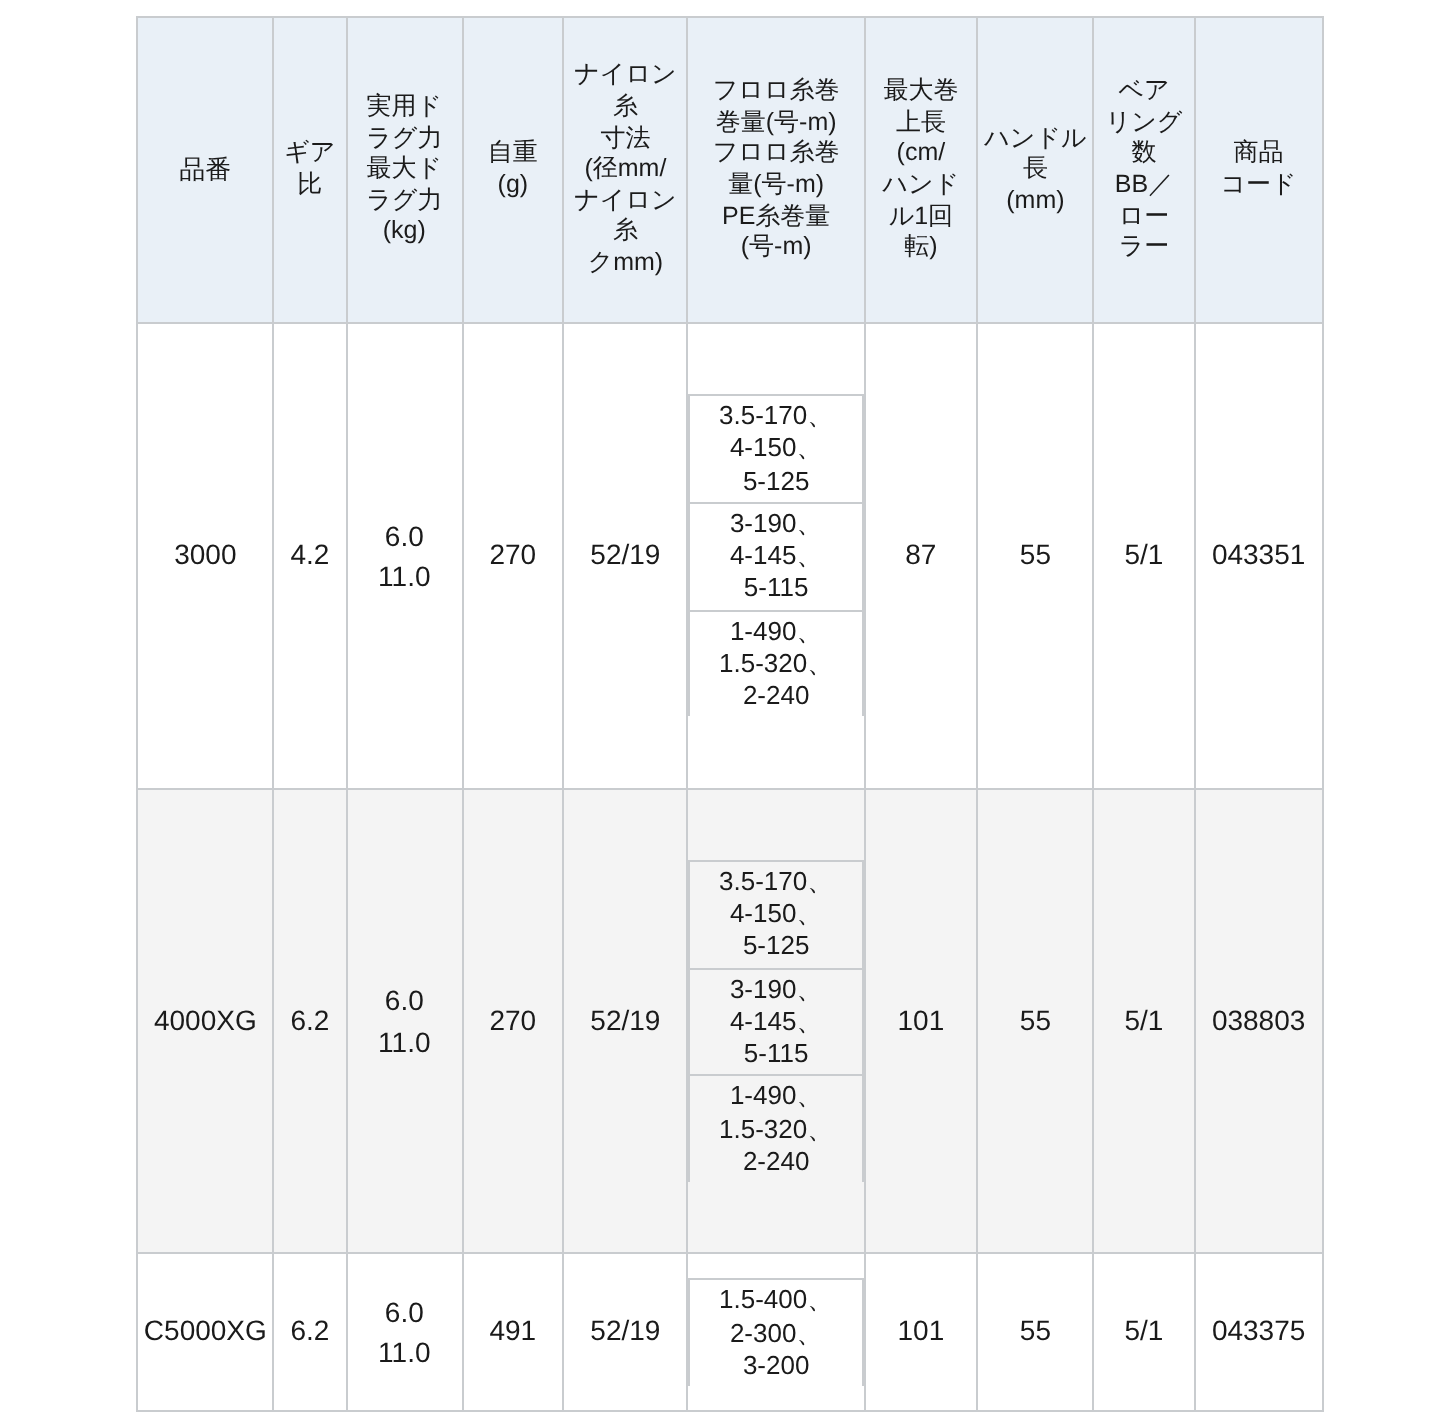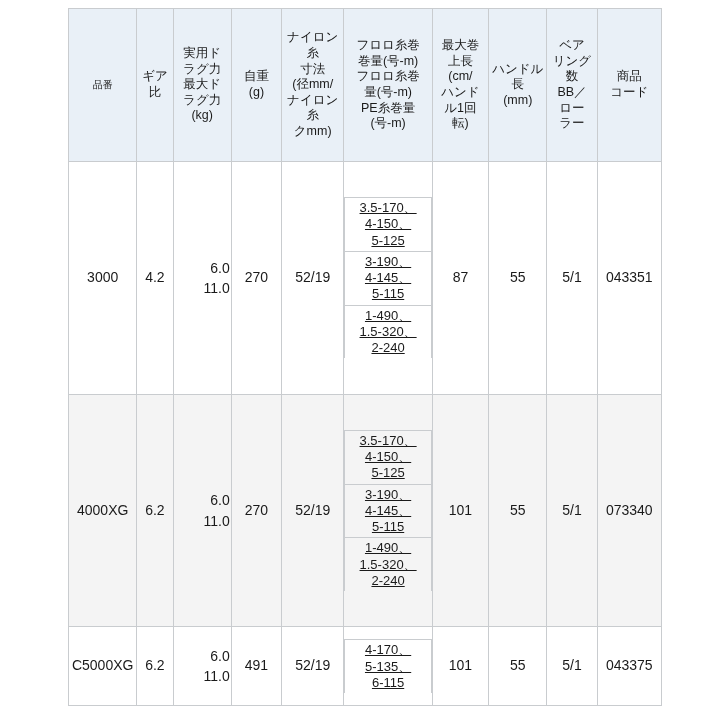--- a/index.html
+++ b/index.html
@@ -39,21 +39,21 @@
     border: 1px solid #c9cccf;
     text-align: center;
     vertical-align: middle;
     font-weight: normal;
     padding: 2px 1px;
     line-height: 1.28;
     word-break: break-all;
   }
   thead th {
     background: #e9f0f7;
-    font-size: 10px;
+    font-size: 13px;
     color: #1b1b1b;
     height: 148px;
     padding: 4px 2px;
   }
   tbody td {
     font-size: 14px;
     background: #ffffff;
   }
   tbody tr.alt td {
     background: #f4f4f4;
@@ -74,27 +74,25 @@
     padding: 5px 1px;
     line-height: 1.3;
     background: transparent;
   }
   .sub-table tr:last-child td {
     border-bottom: none;
     margin-top: 32px;
   }
   .linecap-cell {
     padding: 0 !important;
-    text-decoration: underline;
   }
   .drag-stack {
     display: block;
     font-size: 14px;
     line-height: 1.45;
-    text-align: right;
   }
   .hdr-sm {
     font-size: 12.5px;
   }
   
   col.c-model { width: 68px; }
   col.c-gear  { width: 36px; }
   col.c-drag  { width: 58px; }
   col.c-weight{ width: 50px; }
   col.c-spool { width: 62px; }
@@ -259,40 +257,40 @@
                 <span class="cell-stack">1.5-320、</span>
                 <span class="cell-stack">2-240</span>
               </td>
                   </tr>
             </tbody>
               </table>
           </td>
           <td>101</td>
           <td>55</td>
           <td>5/1</td>
-          <td>073340</td>
+          <td>038803</td>
         </tr>
 
         <tr>
           <td>C5000XG</td>
           <td>6.2</td>
           <td>
             <span class="drag-stack">6.0</span>
             <span class="drag-stack">11.0</span>
           </td>
           <td>491</td>
           <td>52/19</td>
           <td class="linecap-cell">
             <table class="sub-table">
               <tbody>
               <tr>
                     <td>
-                <span class="cell-stack">4-170、</span>
-                <span class="cell-stack">5-135、</span>
-                <span class="cell-stack">6-115</span>
+                <span class="cell-stack">1.5-400、</span>
+                <span class="cell-stack">2-300、</span>
+                <span class="cell-stack">3-200</span>
               </td>
                   </tr>
             </tbody>
               </table>
           </td>
           <td>101</td>
           <td>55</td>
           <td>5/1</td>
           <td>043375</td>
         </tr>

